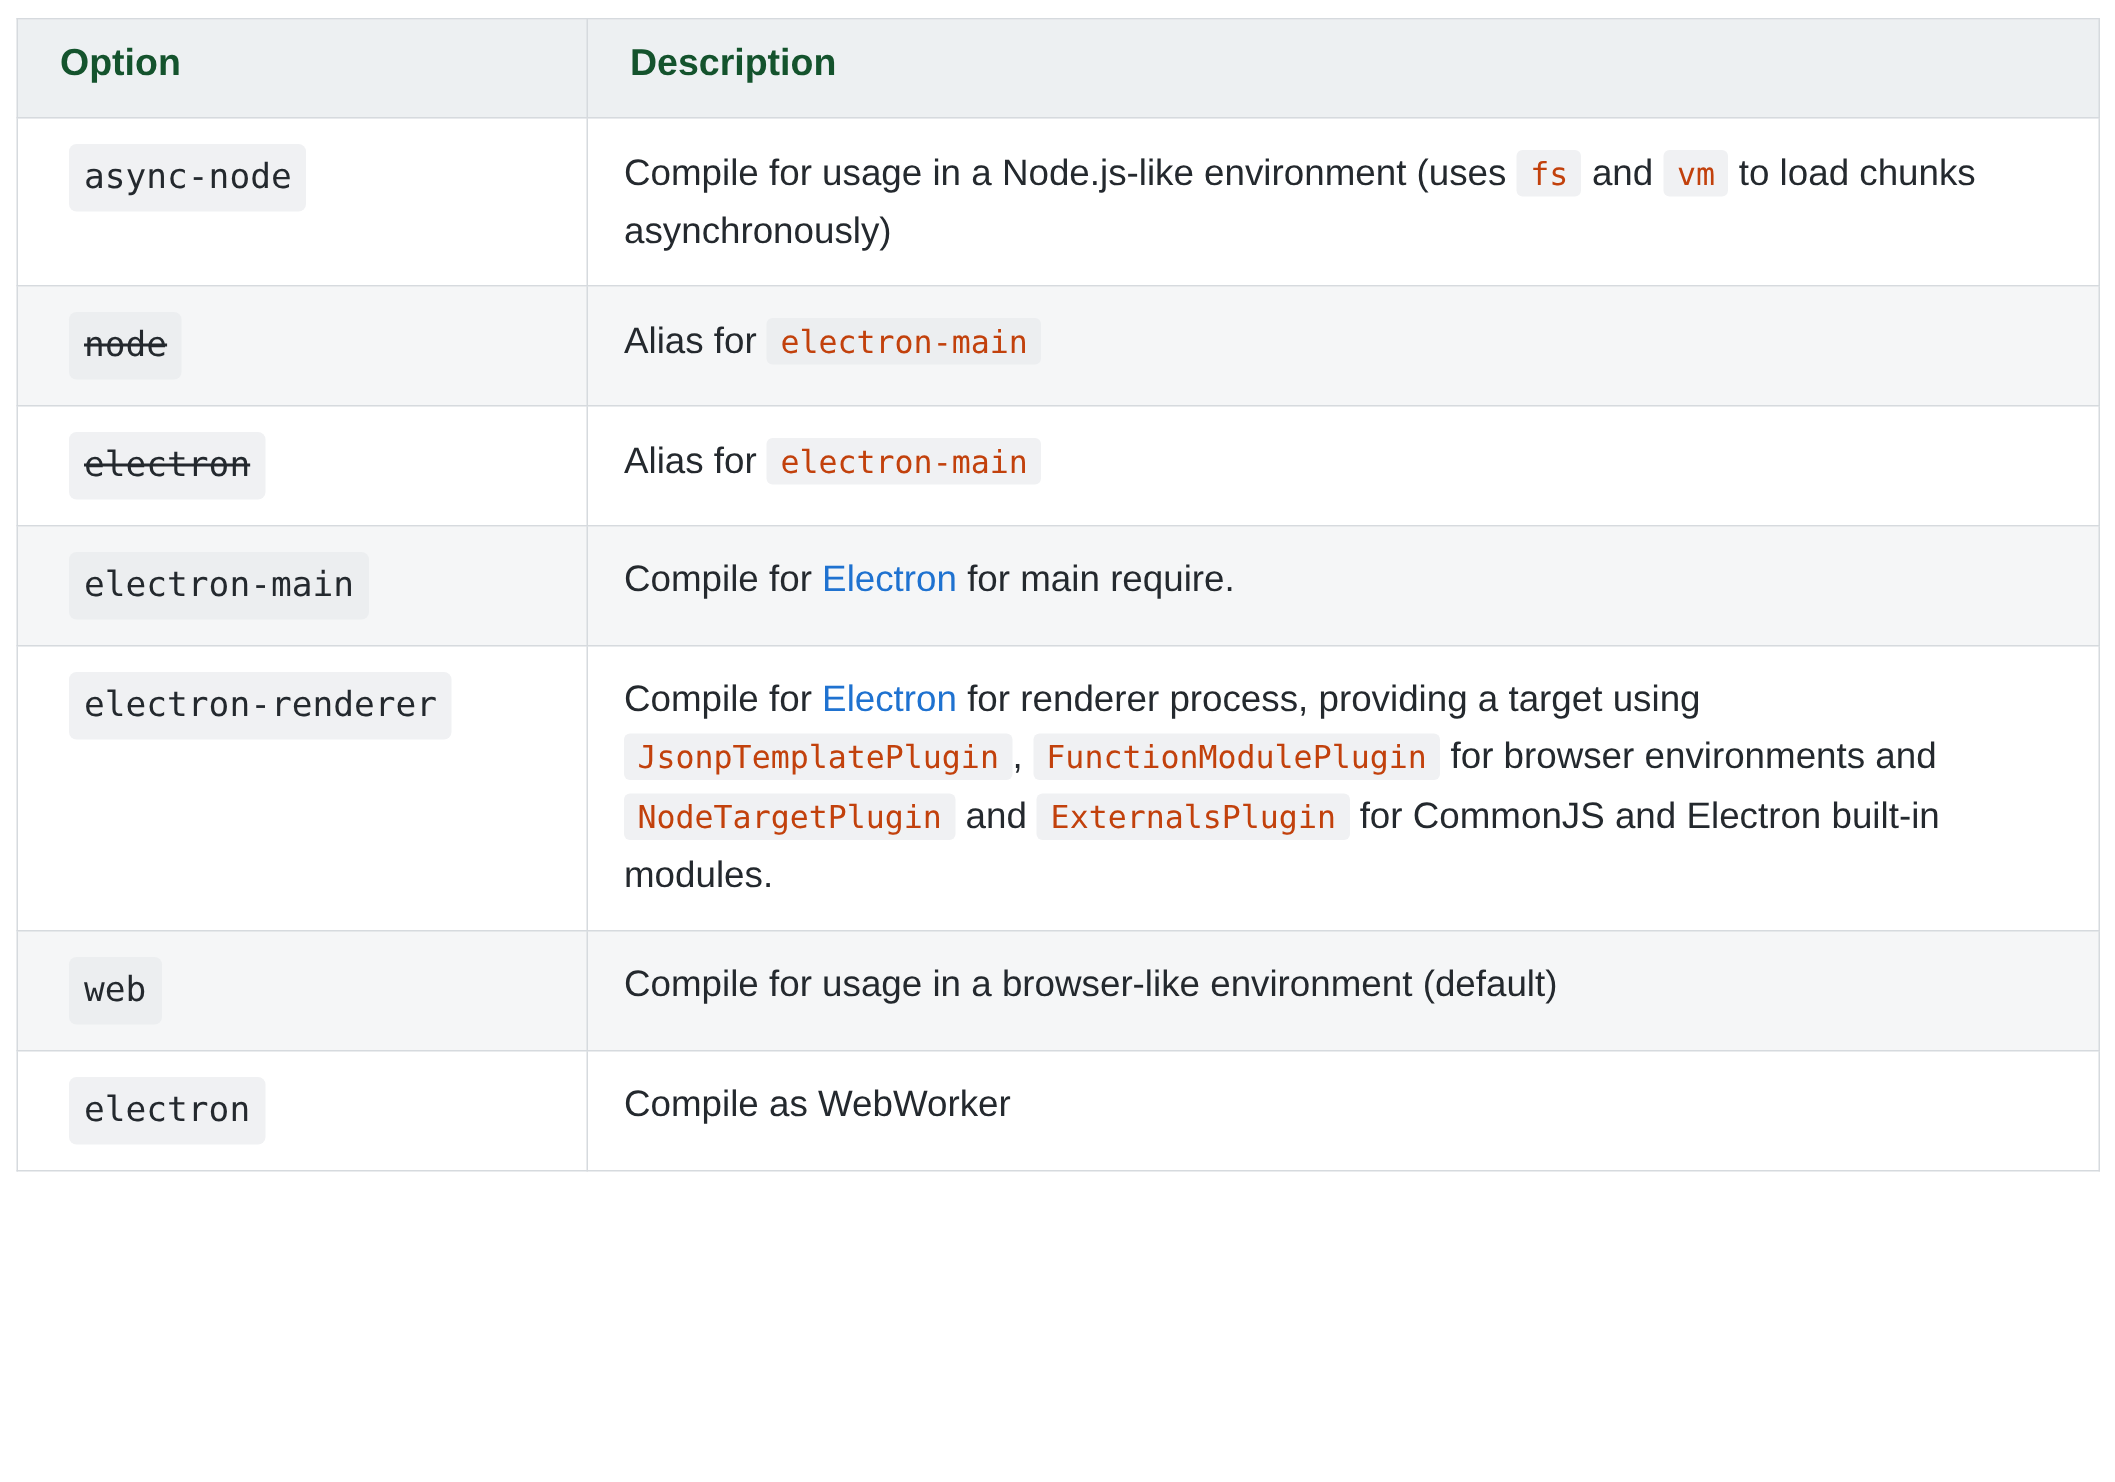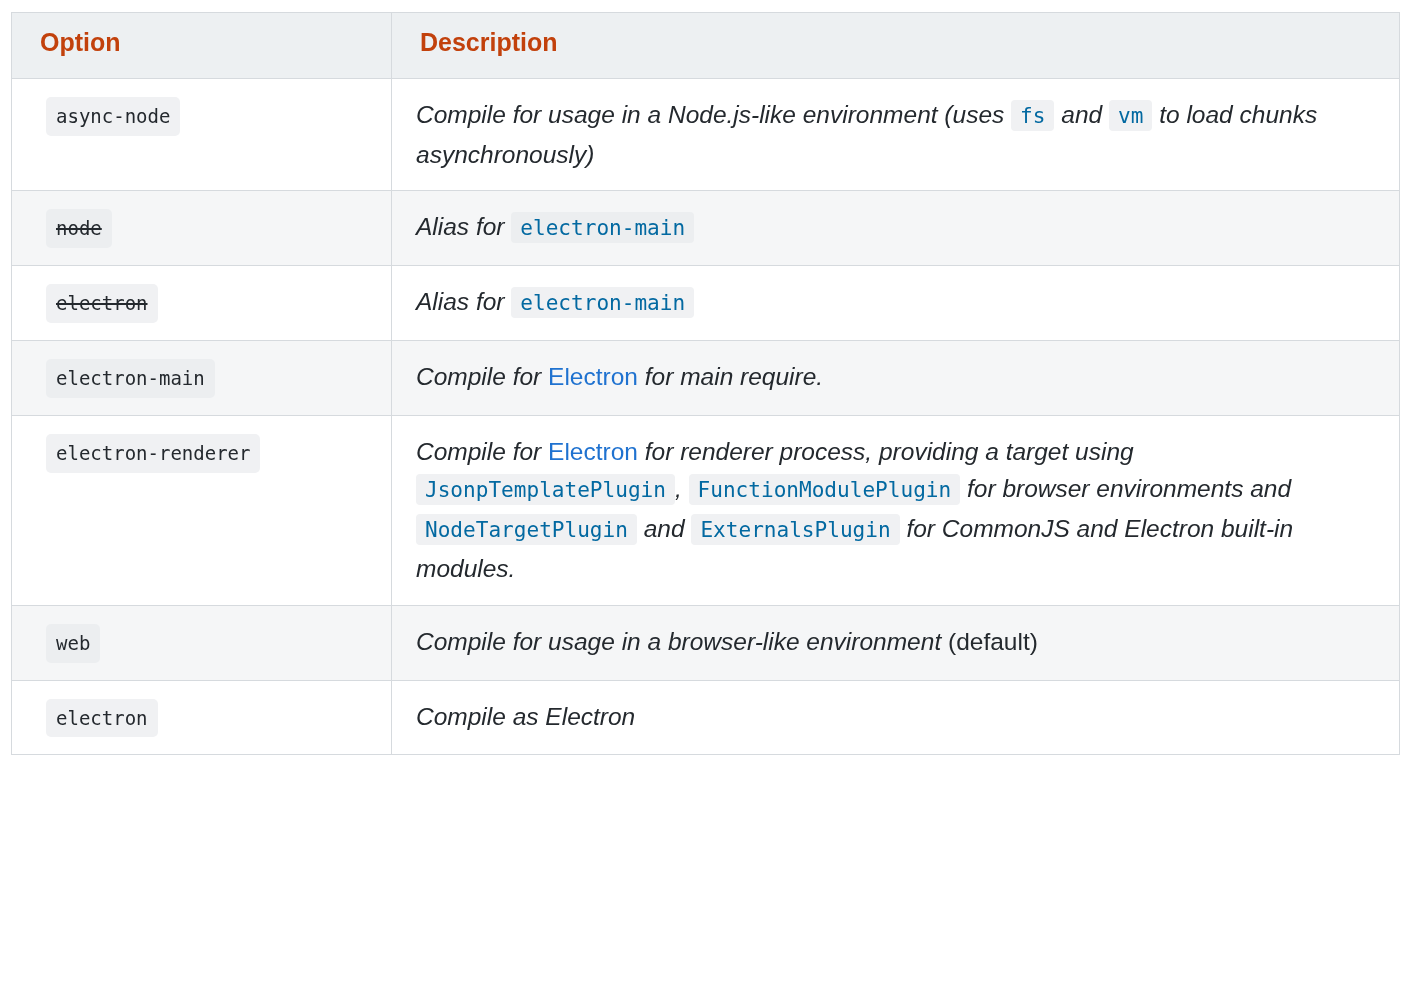--- a/index.html
+++ b/index.html
@@ -33,21 +33,21 @@
   table.opt-table col.col-option { width: 380px; }
   table.opt-table col.col-desc   { width: 1008px; }
 
   thead th {
     background: #edf0f2;
     border: 1px solid #d6dade;
     text-align: left;
     padding: 9px 0 14px 28px;
     font-size: 25px;
     font-weight: bold;
-    color: #c2410c;
+    color: #14532d;
     line-height: 1.25;
     vertical-align: middle;
     height: 66px;
     box-sizing: border-box;
   }
 
   tbody td {
     border: 1px solid #d6dade;
     vertical-align: top;
     font-size: 24.5px;
@@ -71,31 +71,31 @@
     background: #ffffff;
   }
 
   
   code, .code {
     font-family: "DejaVu Sans Mono", monospace;
     font-size: 0.86em;
     background: #f0f1f3;
     border-radius: 4px;
     padding: 3px 9px;
-    color: #0369a1;
+    color: #c2410c;
     white-space: nowrap;
     line-height: 1.9;
   }
   tr.alt code, tr.alt .code {
     background: #eceef0;
   }
 
   .opt-code {
     font-family: "DejaVu Sans Mono", monospace;
-    font-size: 19px;
+    font-size: 23px;
     background: #f0f1f3;
     border-radius: 5px;
     padding: 5px 10px;
     color: #24292e;
     white-space: nowrap;
     display: inline-block;
   }
   tr.alt .opt-code {
     background: #eceef0;
   }
@@ -105,21 +105,21 @@
     text-decoration-thickness: 2px;
   }
 
   a.link {
     color: #1f72d0;
     text-decoration: none;
   }
 
   strong.bold { font-weight: normal; }
 
-  .desc-text { display: inline; font-style: italic; }
+  .desc-text { display: inline; }
 </style>
 </head>
 <body>
 
 <div class="page">
   <table class="opt-table">
     <colgroup>
       <col class="col-option">
       <col class="col-desc">
     </colgroup>
@@ -149,17 +149,17 @@
         <tr class="plain">
           <td class="cell-option"><span class="opt-code">electron-renderer</span></td>
           <td class="cell-desc"><span class="desc-text">Compile for </span><a class="link">Electron</a><span class="desc-text"> for renderer process, providing a target using </span><code>JsonpTemplatePlugin</code><span class="desc-text">, </span><code>FunctionModulePlugin</code><span class="desc-text"> for browser environments and </span><code>NodeTargetPlugin</code><span class="desc-text"> and </span><code>ExternalsPlugin</code><span class="desc-text"> for CommonJS and Electron built-in modules.</span></td>
         </tr>
         <tr class="alt">
           <td class="cell-option"><span class="opt-code">web</span></td>
           <td class="cell-desc"><span class="desc-text">Compile for usage in a browser-like environment </span><strong class="bold">(default)</strong></td>
         </tr>
         <tr class="plain">
           <td class="cell-option"><span class="opt-code">electron</span></td>
-          <td class="cell-desc"><span class="desc-text">Compile as Electron</span></td>
+          <td class="cell-desc"><span class="desc-text">Compile as WebWorker</span></td>
         </tr>
       </tbody>
   </table>
 </div>
 
 </body></html>

